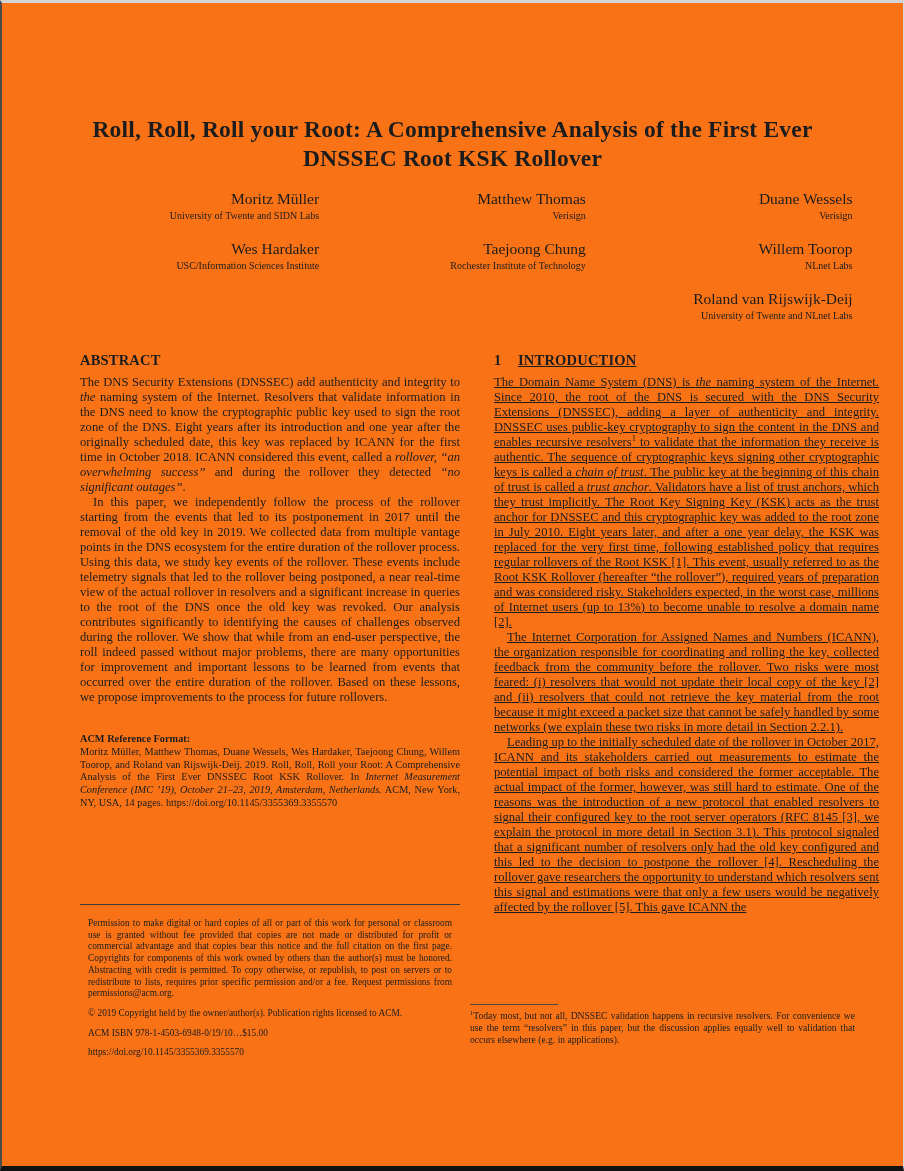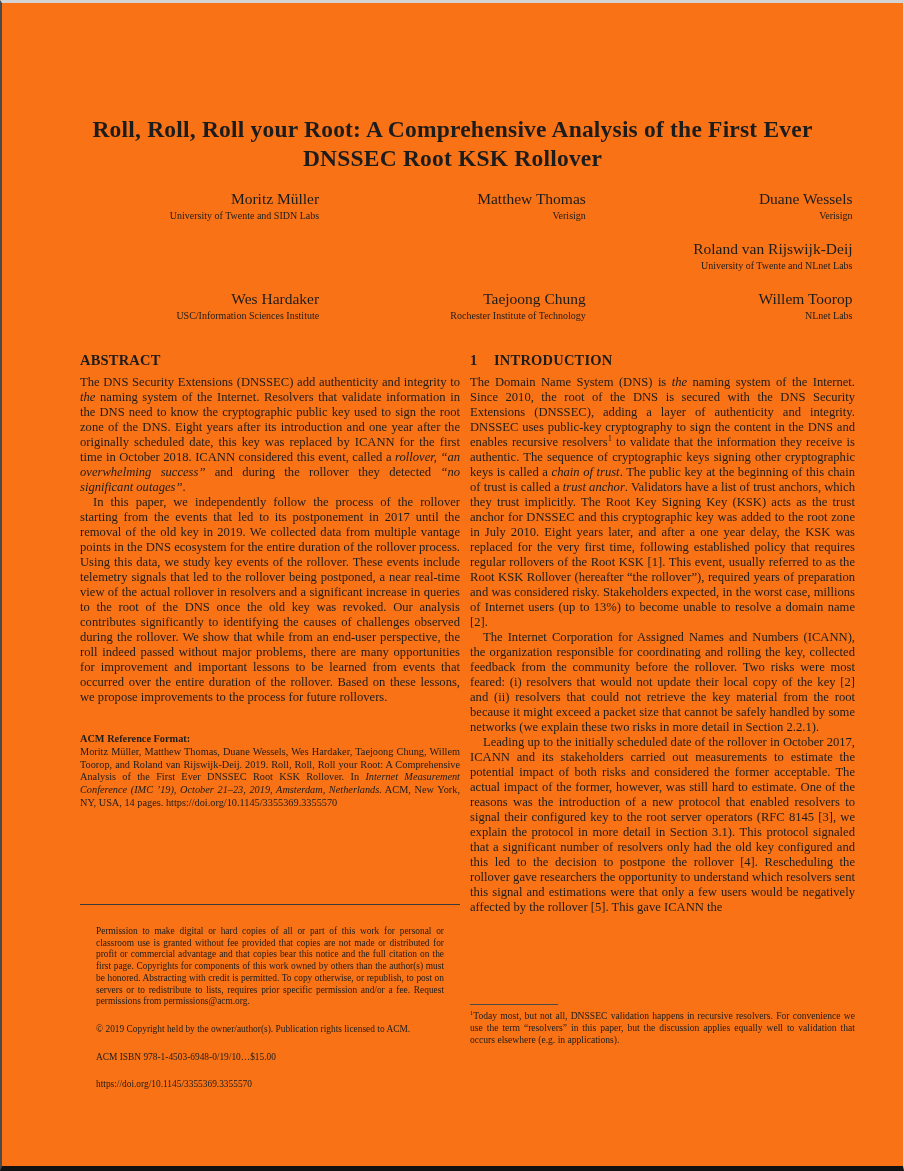--- a/index.html
+++ b/index.html
@@ -26,40 +26,40 @@
     letter-spacing:0.2px;
   }
   .authors{width:800px;margin:16px auto 0 auto;}
   .author-row{display:grid;grid-template-columns:1fr 1fr 1fr;margin-top:15px;}
   .author-row.single{grid-template-columns:1fr;}
   .author{text-align:right;}
   .author .name{font-size:15.5px;line-height:19px;}
   .author .affil{font-size:10px;line-height:16px;}
   .col{position:absolute;top:343px;}
   .col-left{left:78px;width:380px;}
-  .col-right{left:468px;width:385px;}
+  .col-right{left:492px;width:385px;text-decoration:underline;}
   .sec-heading{
     font-size:14.5px;font-weight:bold;letter-spacing:0.2px;
     margin:5px 0 6px 0;line-height:18px;
   }
   .sec-heading .sec-num{display:inline-block;width:24px;}
   .body-text{
     font-size:12.6px;line-height:15px;text-align:justify;margin:0;
   }
   .body-text.indent{text-indent:13px;}
   sup{font-size:68%;line-height:0;}
   .acmref{margin-top:28px;}
   .acmref-heading{font-size:10.3px;font-weight:bold;line-height:12.8px;margin:0;}
   .acmref-body{font-size:10.3px;line-height:12.8px;text-align:justify;margin:0;}
   .permission{
     position:absolute;left:78px;top:901px;width:380px;
     border-top:1px solid #3a3a3a;padding-top:5px;
     font-size:9.4px;line-height:11.7px;text-align:justify;
   }
-  .permission p{margin:16px;}
+  .permission p{margin:8px;}
   .perm-venue{font-style:italic;}
   .footnote{
     position:absolute;left:468px;top:1001px;width:385px;
     font-size:9.6px;line-height:12px;text-align:justify;
   }
   .footnote-rule{display:block;width:88px;border-top:1.5px solid #4a4a4a;margin-bottom:5px;}
   .footnote p{margin:0;}
 </style>
 </head>
 <body>
@@ -76,38 +76,38 @@
       </div>
       <div class="author">
         <div class="name">Matthew Thomas</div>
         <div class="affil">Verisign</div>
       </div>
       <div class="author">
         <div class="name">Duane Wessels</div>
         <div class="affil">Verisign</div>
       </div>
     </div>
-    <div class="author-row single">
-      <div class="author">
-        <div class="name">Roland van Rijswijk-Deij</div>
-        <div class="affil">University of Twente and NLnet Labs</div>
-      </div>
-    </div>
     <div class="author-row">
       <div class="author">
         <div class="name">Wes Hardaker</div>
         <div class="affil">USC/Information Sciences Institute</div>
       </div>
       <div class="author">
         <div class="name">Taejoong Chung</div>
         <div class="affil">Rochester Institute of Technology</div>
       </div>
       <div class="author">
         <div class="name">Willem Toorop</div>
         <div class="affil">NLnet Labs</div>
+      </div>
+    </div>
+    <div class="author-row single">
+      <div class="author">
+        <div class="name">Roland van Rijswijk-Deij</div>
+        <div class="affil">University of Twente and NLnet Labs</div>
       </div>
     </div>
   </div>
 
   <div class="col col-left">
     <h2 class="sec-heading">ABSTRACT</h2>
     <p class="body-text"><span>The DNS Security Extensions (DNSSEC) add authenticity and integrity to </span><span style="font-style: italic;">the</span><span> naming system of the Internet. Resolvers that validate information in the DNS need to know the cryptographic public key used to sign the root zone of the DNS. Eight years after its introduction and one year after the originally scheduled date, this key was replaced by ICANN for the first time in October 2018. ICANN considered this event, called a </span><span style="font-style: italic;">rollover, “an overwhelming success”</span><span> and during the rollover they detected </span><span style="font-style: italic;">“no significant outages”</span><span>.</span></p>
     <p class="body-text indent">In this paper, we independently follow the process of the rollover starting from the events that led to its postponement in 2017 until the removal of the old key in 2019. We collected data from multiple vantage points in the DNS ecosystem for the entire duration of the rollover process. Using this data, we study key events of the rollover. These events include telemetry signals that led to the rollover being postponed, a near real-time view of the actual rollover in resolvers and a significant increase in queries to the root of the DNS once the old key was revoked. Our analysis contributes significantly to identifying the causes of challenges observed during the rollover. We show that while from an end-user perspective, the roll indeed passed without major problems, there are many opportunities for improvement and important lessons to be learned from events that occurred over the entire duration of the rollover. Based on these lessons, we propose improvements to the process for future rollovers.</p>
 
     <div class="acmref">

